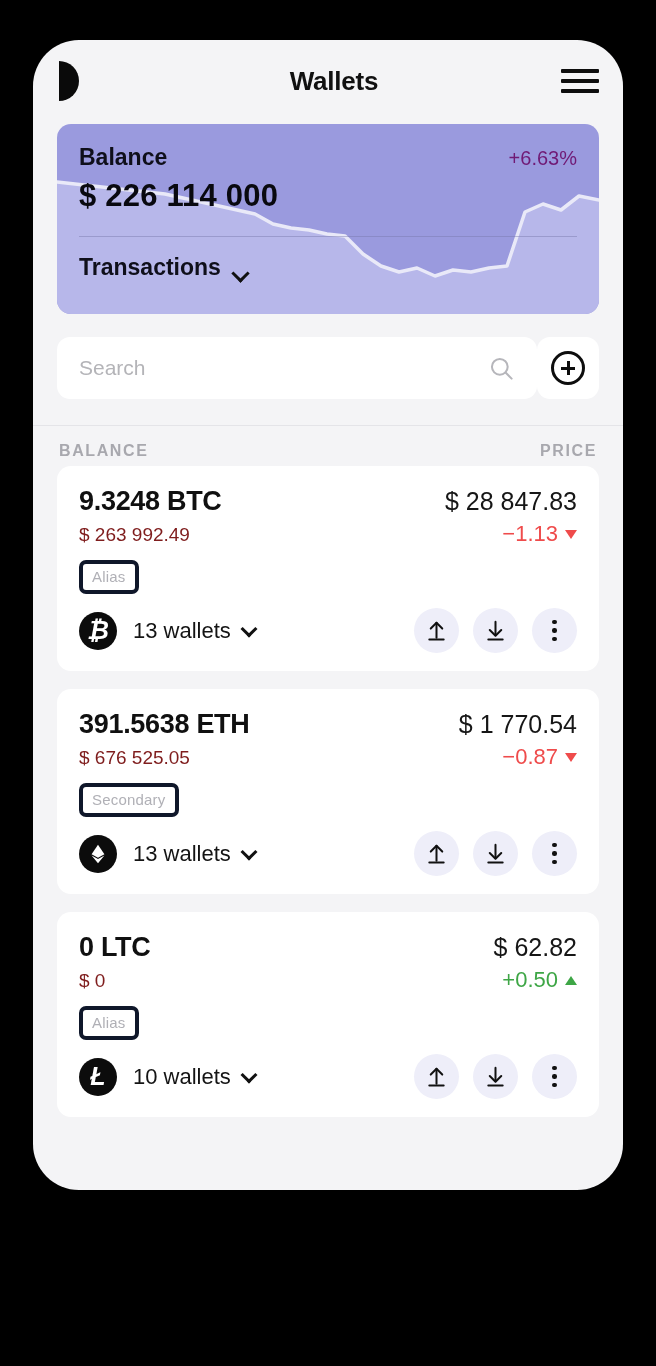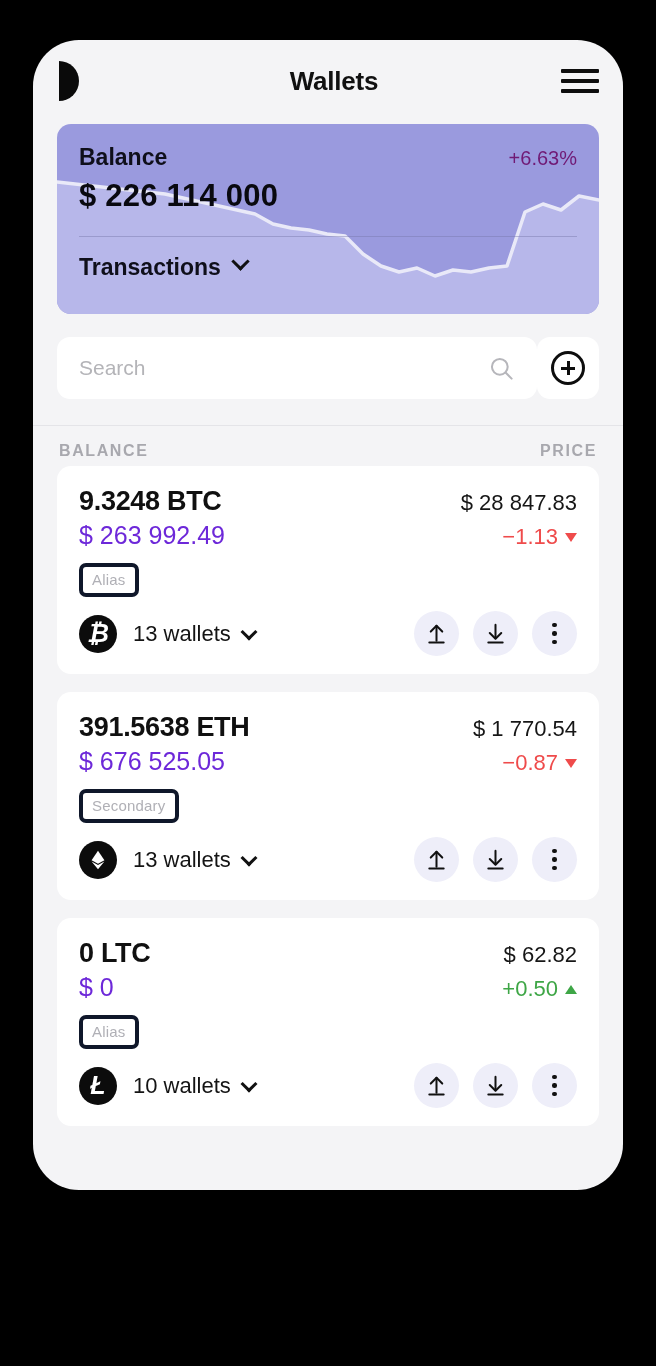--- a/index.html
+++ b/index.html
@@ -115,21 +115,21 @@
     top: 112px;
     height: 1px;
     background: rgba(120,120,170,0.45);
     z-index: 2;
   }
   .transactions-row {
     position: absolute;
     left: 22px;
     top: 130px;
     display: flex;
-    align-items: flex-start;
+    align-items: flex-end;
     gap: 12px;
     z-index: 3;
   }
   .transactions-label {
     font-size: 23px;
     font-weight: bold;
     color: #0f0f1a;
   }
 
   .chev {
@@ -222,32 +222,32 @@
     justify-content: space-between;
     align-items: baseline;
   }
   .asset-amount {
     font-size: 27px;
     font-weight: bold;
     color: #101010;
     letter-spacing: -0.3px;
   }
   .asset-price {
-    font-size: 22px;
+    font-size: 25px;
     color: #161616;
   }
   .asset-row-sub {
     display: flex;
     justify-content: space-between;
     align-items: baseline;
     margin-top: 4px;
   }
   .asset-fiat {
-    font-size: 25px;
-    color: #6d28d9;
+    font-size: 19px;
+    color: #7f1d1d;
   }
   .asset-delta {
     font-size: 22px;
     display: flex;
     align-items: center;
     gap: 7px;
   }
   .delta-down { color: #ef4b4b; }
   .delta-up   { color: #3ea646; }
   .tri-down {

